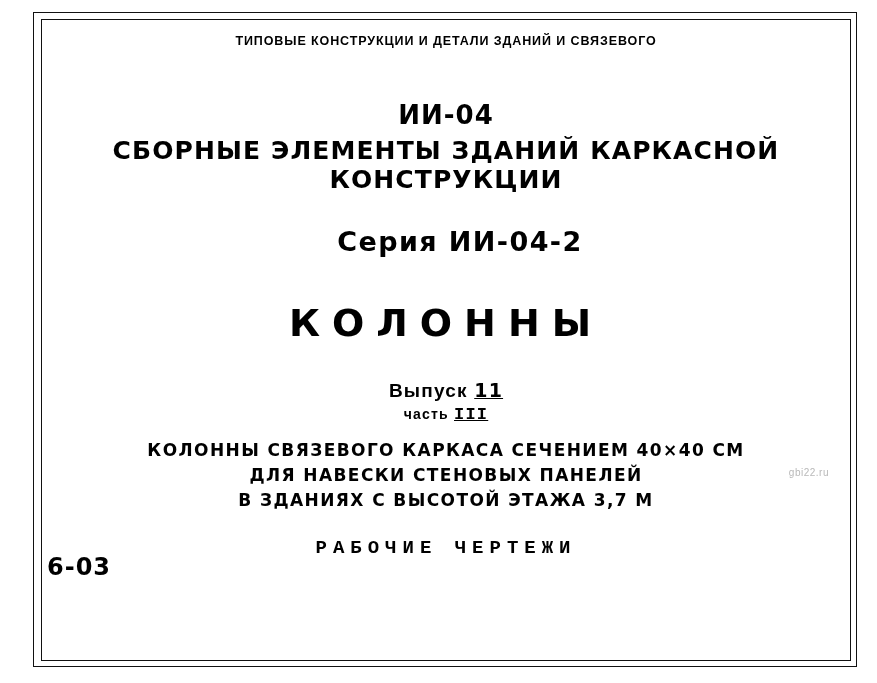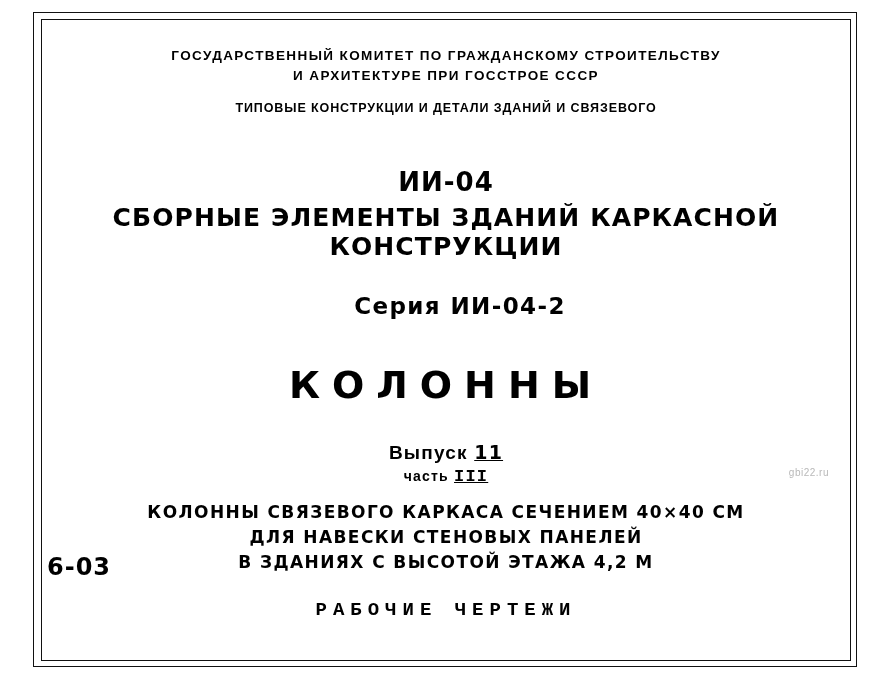--- a/index.html
+++ b/index.html
@@ -77,21 +77,21 @@
     margin-top: 6px;
     text-align: center;
     font-size: 25px;
     font-weight: bold;
     letter-spacing: 1.1px;
     font-family: "DejaVu Sans", sans-serif;
   }
   .series-line {
     margin-top: 32px;
     text-align: center;
-    font-size: 23px;
+    font-size: 27px;
     font-weight: bold;
     letter-spacing: 1.4px;
     font-family: "DejaVu Sans", sans-serif;
     padding-left: 28px;
   }
   .main-title {
     margin-top: 44px;
     text-align: center;
     font-size: 38px;
     font-weight: bold;
@@ -165,24 +165,20 @@
 </head>
 <body>
 
 <div class="page">
 
   <div class="frame-outer"></div>
   <div class="frame-inner"></div>
 
   <div class="content">
 
-    <div class="hdr hdr1">
-      <div>ГОСУДАРСТВЕННЫЙ  КОМИТЕТ  ПО  ГРАЖДАНСКОМУ  СТРОИТЕЛЬСТВУ</div>
-      <div>И АРХИТЕКТУРЕ  ПРИ  ГОССТРОЕ СССР</div>
-    </div>
 
     <div class="hdr hdr2">ТИПОВЫЕ КОНСТРУКЦИИ И ДЕТАЛИ ЗДАНИЙ И СВЯЗЕВОГО</div>
 
     <div class="series-code">ИИ-04</div>
 
     <div class="series-title">СБОРНЫЕ ЭЛЕМЕНТЫ ЗДАНИЙ КАРКАСНОЙ КОНСТРУКЦИИ</div>
 
     <div class="series-line">Серия ИИ-04-2</div>
 
     <div class="main-title">КОЛОННЫ</div>
@@ -193,21 +189,21 @@
     </div>
 
     <div class="part">
       <span>часть</span>
       <span class="num">III</span>
     </div>
 
     <div class="desc">
       <div>КОЛОННЫ СВЯЗЕВОГО  КАРКАСА СЕЧЕНИЕМ 40×40 СМ</div>
       <div>ДЛЯ   НАВЕСКИ   СТЕНОВЫХ   ПАНЕЛЕЙ</div>
-      <div>В  ЗДАНИЯХ  С  ВЫСОТОЙ  ЭТАЖА 4,2 М</div>
+      <div>В  ЗДАНИЯХ  С  ВЫСОТОЙ  ЭТАЖА 3,7 М</div>
     </div>
 
     <div class="working-drawings">РАБОЧИЕ    ЧЕРТЕЖИ</div>
 
     <div class="code-left">6-03</div>
 
     <div class="watermark">gbi22.ru</div>
 
   </div>
 </div>

